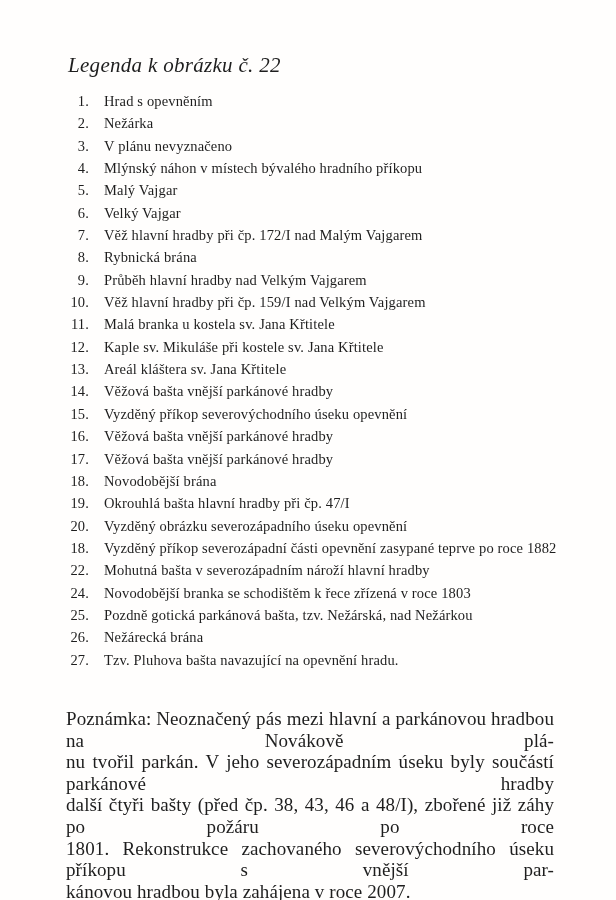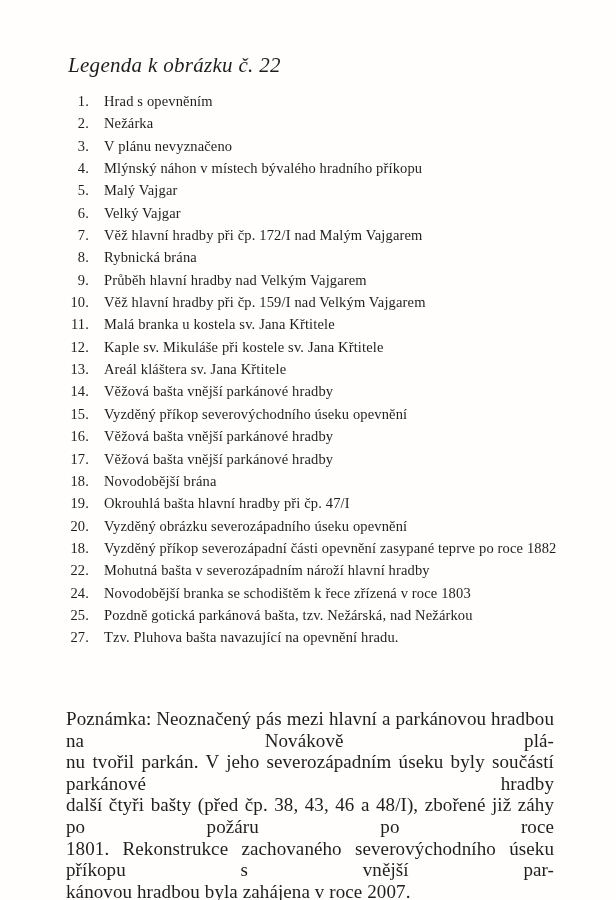--- a/index.html
+++ b/index.html
@@ -167,20 +167,24 @@
     </div>
     <div class="legend-row">
       <span class="legend-num">24.</span>
       <span class="legend-text">Novodobější branka se schodištěm k řece zřízená v roce 1803</span>
     </div>
     <div class="legend-row">
       <span class="legend-num">25.</span>
       <span class="legend-text">Pozdně gotická parkánová bašta, tzv. Nežárská, nad Nežárkou</span>
     </div>
     <div class="legend-row">
+      <span class="legend-num">26.</span>
+      <span class="legend-text">Nežárecká brána</span>
+    </div>
+    <div class="legend-row">
       <span class="legend-num">27.</span>
       <span class="legend-text">Tzv. Pluhova bašta navazující na opevnění hradu.</span>
     </div>
   </div>
 
   <div class="note">
     <span class="note-line">Poznámka: Neoznačený pás mezi hlavní a parkánovou hradbou na Novákově plá-</span>
     <span class="note-line">nu tvořil parkán. V jeho severozápadním úseku byly součástí parkánové hradby</span>
     <span class="note-line">další čtyři bašty (před čp. 38, 43, 46 a 48/I), zbořené již záhy po požáru po roce</span>
     <span class="note-line">1801. Rekonstrukce zachovaného severovýchodního úseku příkopu s vnější par-</span>

